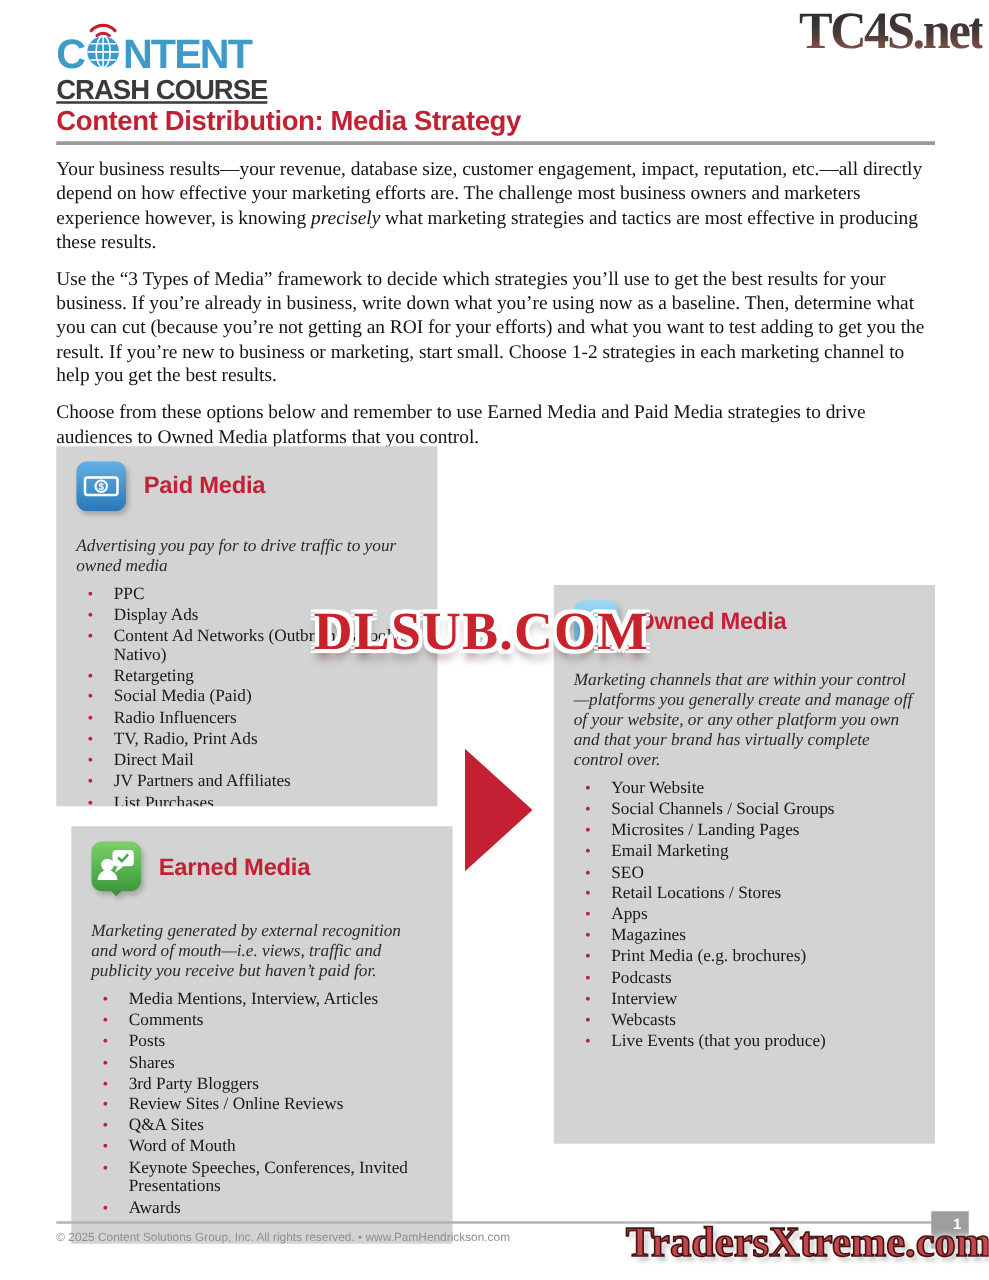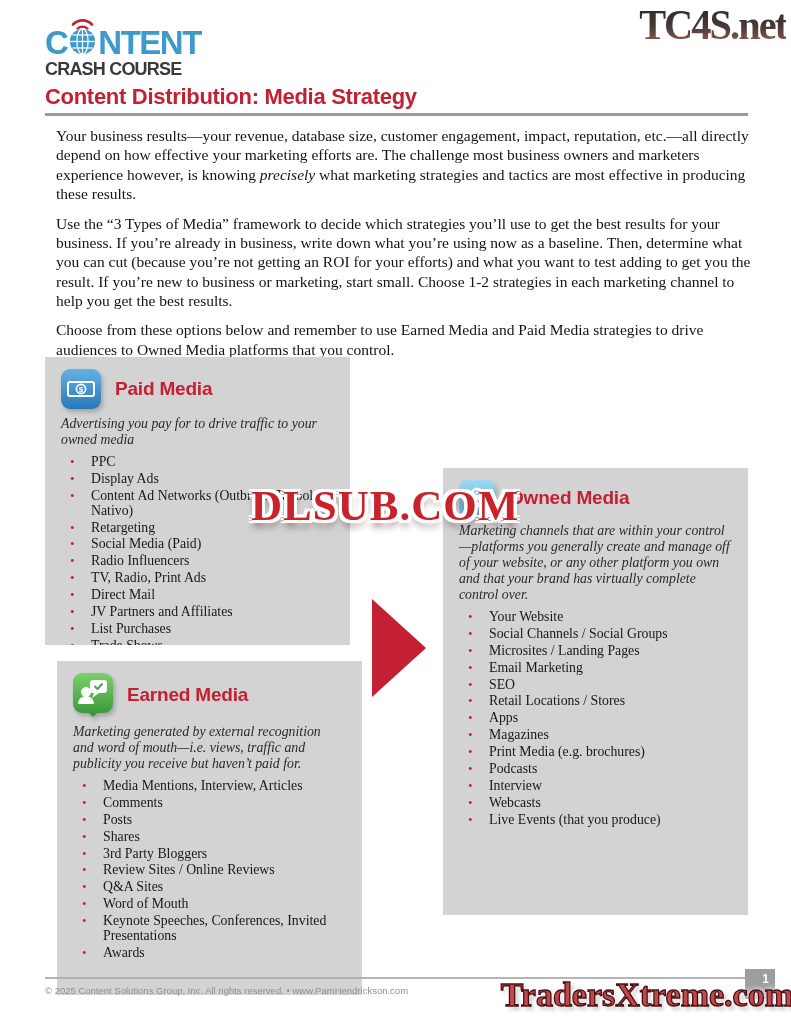--- a/index.html
+++ b/index.html
@@ -12,59 +12,59 @@
   
   .logo { position:absolute; left:45px; top:14px; }
   .logo-l1 {
     display:flex; align-items:flex-end;
     font-family:"Liberation Sans", sans-serif; font-weight:bold;
     font-size:33px; letter-spacing:-1.5px; color:#3E9AC9; line-height:0.82;
   }
   .logo-l1 .globe-wrap { margin:0 1px -1px 1px; display:inline-block; }
   .logo-l2 {
     font-family:"Liberation Sans", sans-serif; font-weight:bold;
-    font-size:18px; letter-spacing:-0.8px; color:#3A3A3C; margin-top:3px;
+    font-size:22px; letter-spacing:-0.8px; color:#3A3A3C; margin-top:3px;text-decoration:underline;
   }
 
   .wm-top {
     position:absolute; top:4px; right:5px;
     font-family:"Liberation Serif", serif; font-weight:bold;
     font-size:42px; letter-spacing:-2px; line-height:1;
     background:linear-gradient(180deg,#2f2f2f 18%,#4a3a38 55%,#83524c 85%,#96625a 100%);
     -webkit-background-clip:text; background-clip:text; color:transparent;
     transform:scaleX(0.96); transform-origin:right top;
   }
 
   
   h1.doc-title {
     position:absolute; left:45px; top:84px; margin:0;
     font-family:"Liberation Sans", sans-serif; font-weight:bold;
     font-size:22px; color:#C32033; letter-spacing:-0.3px;
   }
   .title-rule { position:absolute; left:45px; top:113px; width:703px; height:3px; background:#9a9a9a; }
 
   
-  .intro { position:absolute; left:56px; top:126px; width:707px;
+  .intro { position:absolute; left:45px; top:126px; width:707px;
     font-size:15.5px; line-height:1.25; color:#141414; }
   .intro p { margin:0 0 10px 0; }
 
   
   .box { position:absolute; width:305px; background:#d3d3d3; box-sizing:border-box;
     padding:12px 18px 8px 16px; overflow:hidden; }
   .box-paid   { left:45px;  top:357px; height:288px; }
   .box-earned { left:57px;  top:661px; height:334px; }
   .box-owned  { left:443px; top:468px; height:447px; }
 
   .box-header { display:flex; align-items:center; gap:14px; }
   .box-icon { flex:none; line-height:0; filter:drop-shadow(2px 3px 2px rgba(0,0,0,0.22)); }
   .box-header h2 { margin:0; font-family:"Liberation Sans", sans-serif; font-weight:bold;
     font-size:19px; color:#C32033; letter-spacing:-0.2px; }
 
   .box-desc { font-style:italic; font-size:13.8px; line-height:1.16;
-    color:#2a2a2a; margin:7px 0 7px 0; }
+    color:#2a2a2a; margin:20px 0 7px 0; }
 
   .box ul { list-style:none; margin:0; padding:0; font-size:13.8px; line-height:1.08; color:#181818; }
   .box li { position:relative; padding-left:30px; margin-bottom:2px; }
   .box li::before { content:"•"; position:absolute; left:9px; top:0; color:#C32033; font-size:13px; }
 
   
   .arrow-right { position:absolute; left:372px; top:599px; width:0; height:0;
     border-top:49px solid transparent; border-bottom:49px solid transparent;
     border-left:54px solid #C32033; }
 

